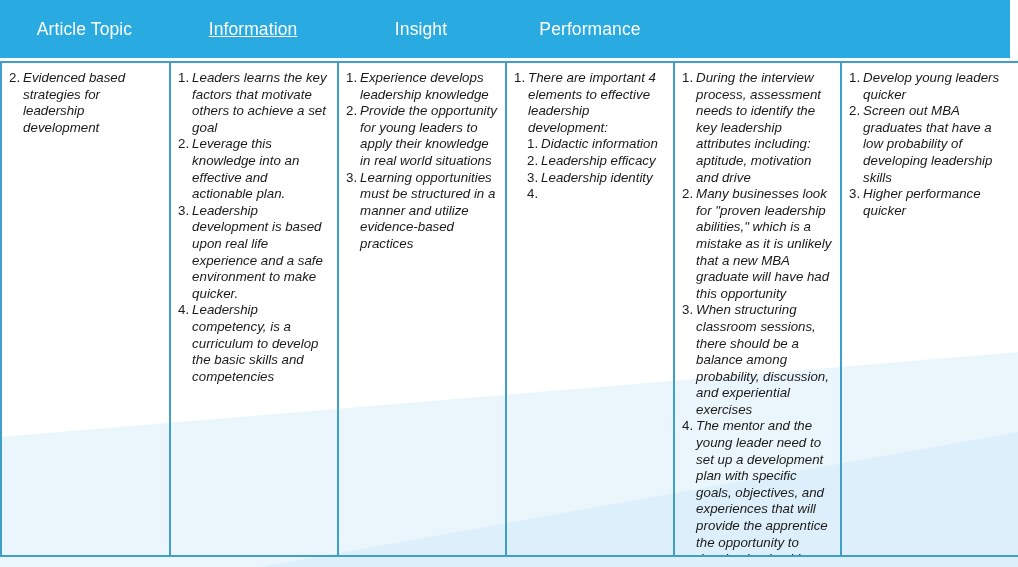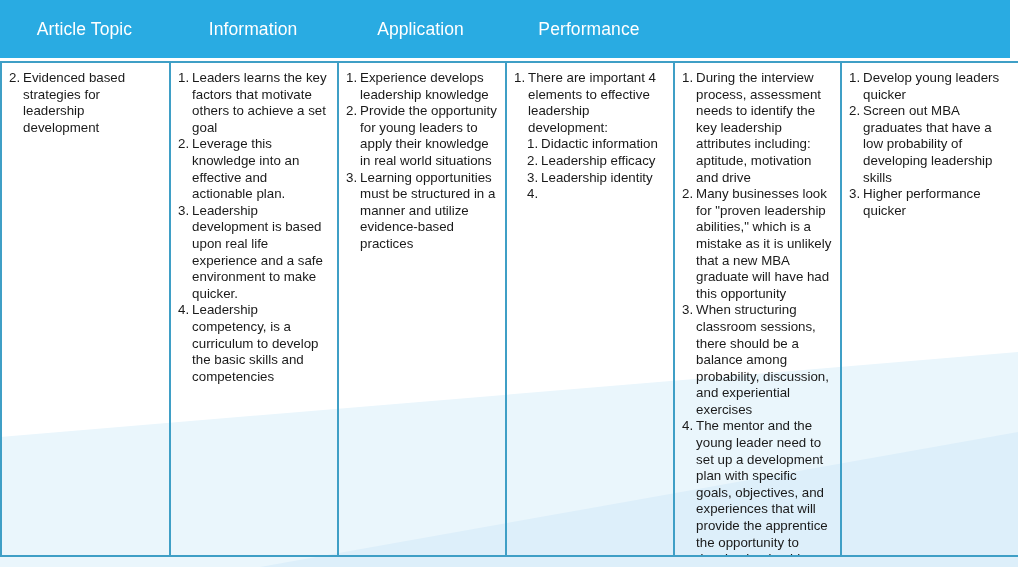--- a/index.html
+++ b/index.html
@@ -98,20 +98,21 @@
     flex-direction: row;
     align-items: flex-start;
   }
   .num {
     flex: 0 0 auto;
     white-space: nowrap;
     padding-right: 3px;
   }
   .txt {
     flex: 1 1 auto;
+    font-style: italic;
   }
   .sublist {
     margin: 0;
     padding: 0 0 0 13px;
     list-style: none;
   }
   .sublist li {
     display: flex;
     flex-direction: row;
     align-items: flex-start;
@@ -119,40 +120,40 @@
 
   
   .c0 { width: 169px; }
   .c1 { width: 168px; }
   .c2 { width: 168px; }
   .c3 { width: 168px; }
   .c4 { width: 167px; }
   .c5 { width: 178px; }
 
   .h0 { width: 169px; }
-  .h1 { width: 168px; }
+  .h1 { width: 168px; text-decoration: underline; }
   .h2 { width: 168px; }
   .h3 { width: 168px; }
   .h4 { width: 167px; }
   .h5 { width: 170px; }
 </style>
 </head>
 <body>
 
 <div id="canvas">
 
   <svg class="wave-layer" viewBox="0 0 1018 567" preserveAspectRatio="none" aria-hidden="true">
     <polygon points="0,437 1018,352 1018,567 0,567" fill="#eaf6fc"></polygon>
     <polygon points="260,567 1018,432 1018,567" fill="#ddeffa"></polygon>
   </svg>
 
   <div class="header-band">
     <div class="header-cell h0">Article Topic</div>
     <div class="header-cell h1">Information</div>
-    <div class="header-cell h4">Application</div>
+    <div class="header-cell h2">Insight</div>
     <div class="header-cell h5">Performance</div>
   </div>
 
   <div class="table-wrap">
 
     <div class="col c0 first">
       <ul class="cell-list">
           <li style="display: block;">
             <div style="width: 100%;">
               <div style="display: flex; flex-direction: row; align-items: flex-start; width: 100%;">

